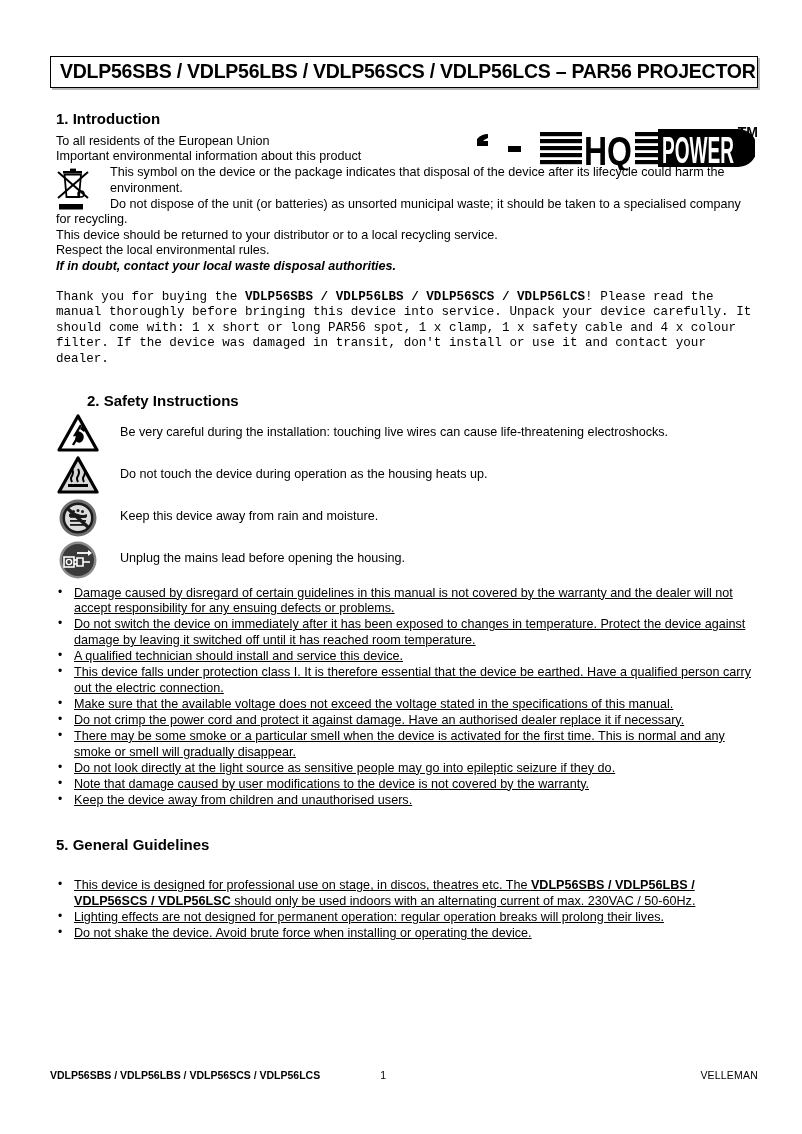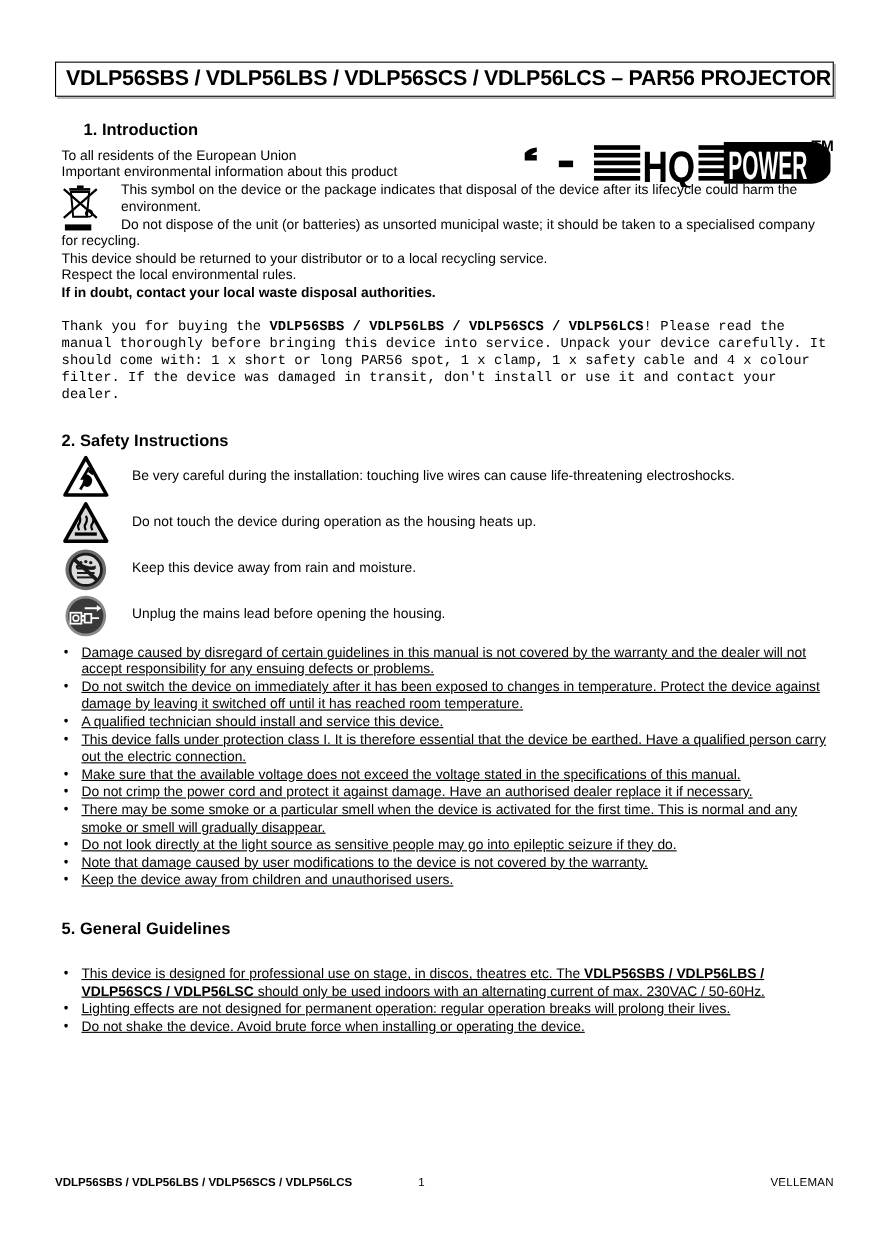--- a/index.html
+++ b/index.html
@@ -171,21 +171,21 @@
 <body>
 
 <div class="page">
 
   <div class="content">
 
     <div class="title-box">
       <div class="title-text">VDLP56SBS / VDLP56LBS / VDLP56SCS / VDLP56LCS – PAR56 PROJECTOR</div>
     </div>
 
-    <div style="position:relative; height:46px;margin-left:20px;">
+    <div style="position:relative; height:46px;">
       <h2 class="section" style="position:absolute; left:6px; top:22px;">1. Introduction</h2>
 
       <div class="logo-wrap">
 
         <span class="ce-mark">
           <svg width="68" height="36" viewBox="0 0 68 36">
             <path d="M30,3 A15,15 0 1,0 30,33 A15,15 0 0,1 30,3 Z" fill="#000"></path>
             <path d="M30,3 A15,15 0 0,0 19,8 L19,15 L30,15 L30,10 L25,10 A12,12 0 0,1 30,7 Z" fill="#000"></path>
             <g fill="#000">
               <path d="M63,3 A15,15 0 1,0 63,33 A15,15 0 0,1 63,3 Z"></path>
@@ -248,28 +248,28 @@
 
           <rect x="3" y="37" width="24" height="5.5" fill="#000"></rect>
         </svg>
       </span>
       <div class="weee-indent1">This symbol on the device or the package indicates that disposal of the device after its lifecycle could harm the environment.</div>
       <div class="body-text" style="padding-left:6px;">
         <span style="display:inline-block;width:54px;"></span><span>Do not dispose of the unit (or batteries) as unsorted municipal waste; it should be taken to a specialised company for recycling.</span>
       </div>
       <div class="body-text" style="padding-left:6px;">This device should be returned to your distributor or to a local recycling service.</div>
       <div class="body-text" style="padding-left:6px;">Respect the local environmental rules.</div>
-      <div class="body-text b" style="padding-left:6px;">If in doubt, contact your local waste disposal authorities.</div>
+      <div class="body-text b" style="padding-left:6px;font-style:italic;">If in doubt, contact your local waste disposal authorities.</div>
     </div>
 
     <div class="body-text" style="padding-left:6px; margin-top:15px;font-family:Liberation Mono, monospace;">
       <span>Thank you for buying the </span><span class="b">VDLP56SBS / VDLP56LBS / VDLP56SCS / VDLP56LCS</span><span>! Please read the manual thoroughly before bringing this device into service. Unpack your device carefully. It should come with: 1 x short or long PAR56 spot, 1 x clamp, 1 x safety cable and 4 x colour filter. If the device was damaged in transit, don't install or use it and contact your dealer.</span>
     </div>
 
-    <h2 class="section" style="padding-left:6px; margin-top:24px;">2. Safety Instructions</h2>
+    <h2 class="section" style="padding-left:6px; margin-top:24px;margin-left:31px;">2. Safety Instructions</h2>
 
     <div style="margin-top:4px;">
 
       <div class="icon-row">
         <span class="ico">
           <svg width="42" height="40" viewBox="0 0 42 40">
             <path d="M21,2 L40,36 L2,36 Z" fill="none" stroke="#000" stroke-width="3.2" stroke-linejoin="round"></path>
             <path d="M24,11 L18,21 L22,21 L16,31" fill="none" stroke="#000" stroke-width="2.4"></path>
             <path d="M19,18 q3,-2 6,1 q3,3 1,7 q-2,4 -6,2 q-3,-2 -1,-6 Z" fill="#000"></path>
             <path d="M25,12 l4,3 l-2,3 l-4,-3 Z" fill="#000"></path>

